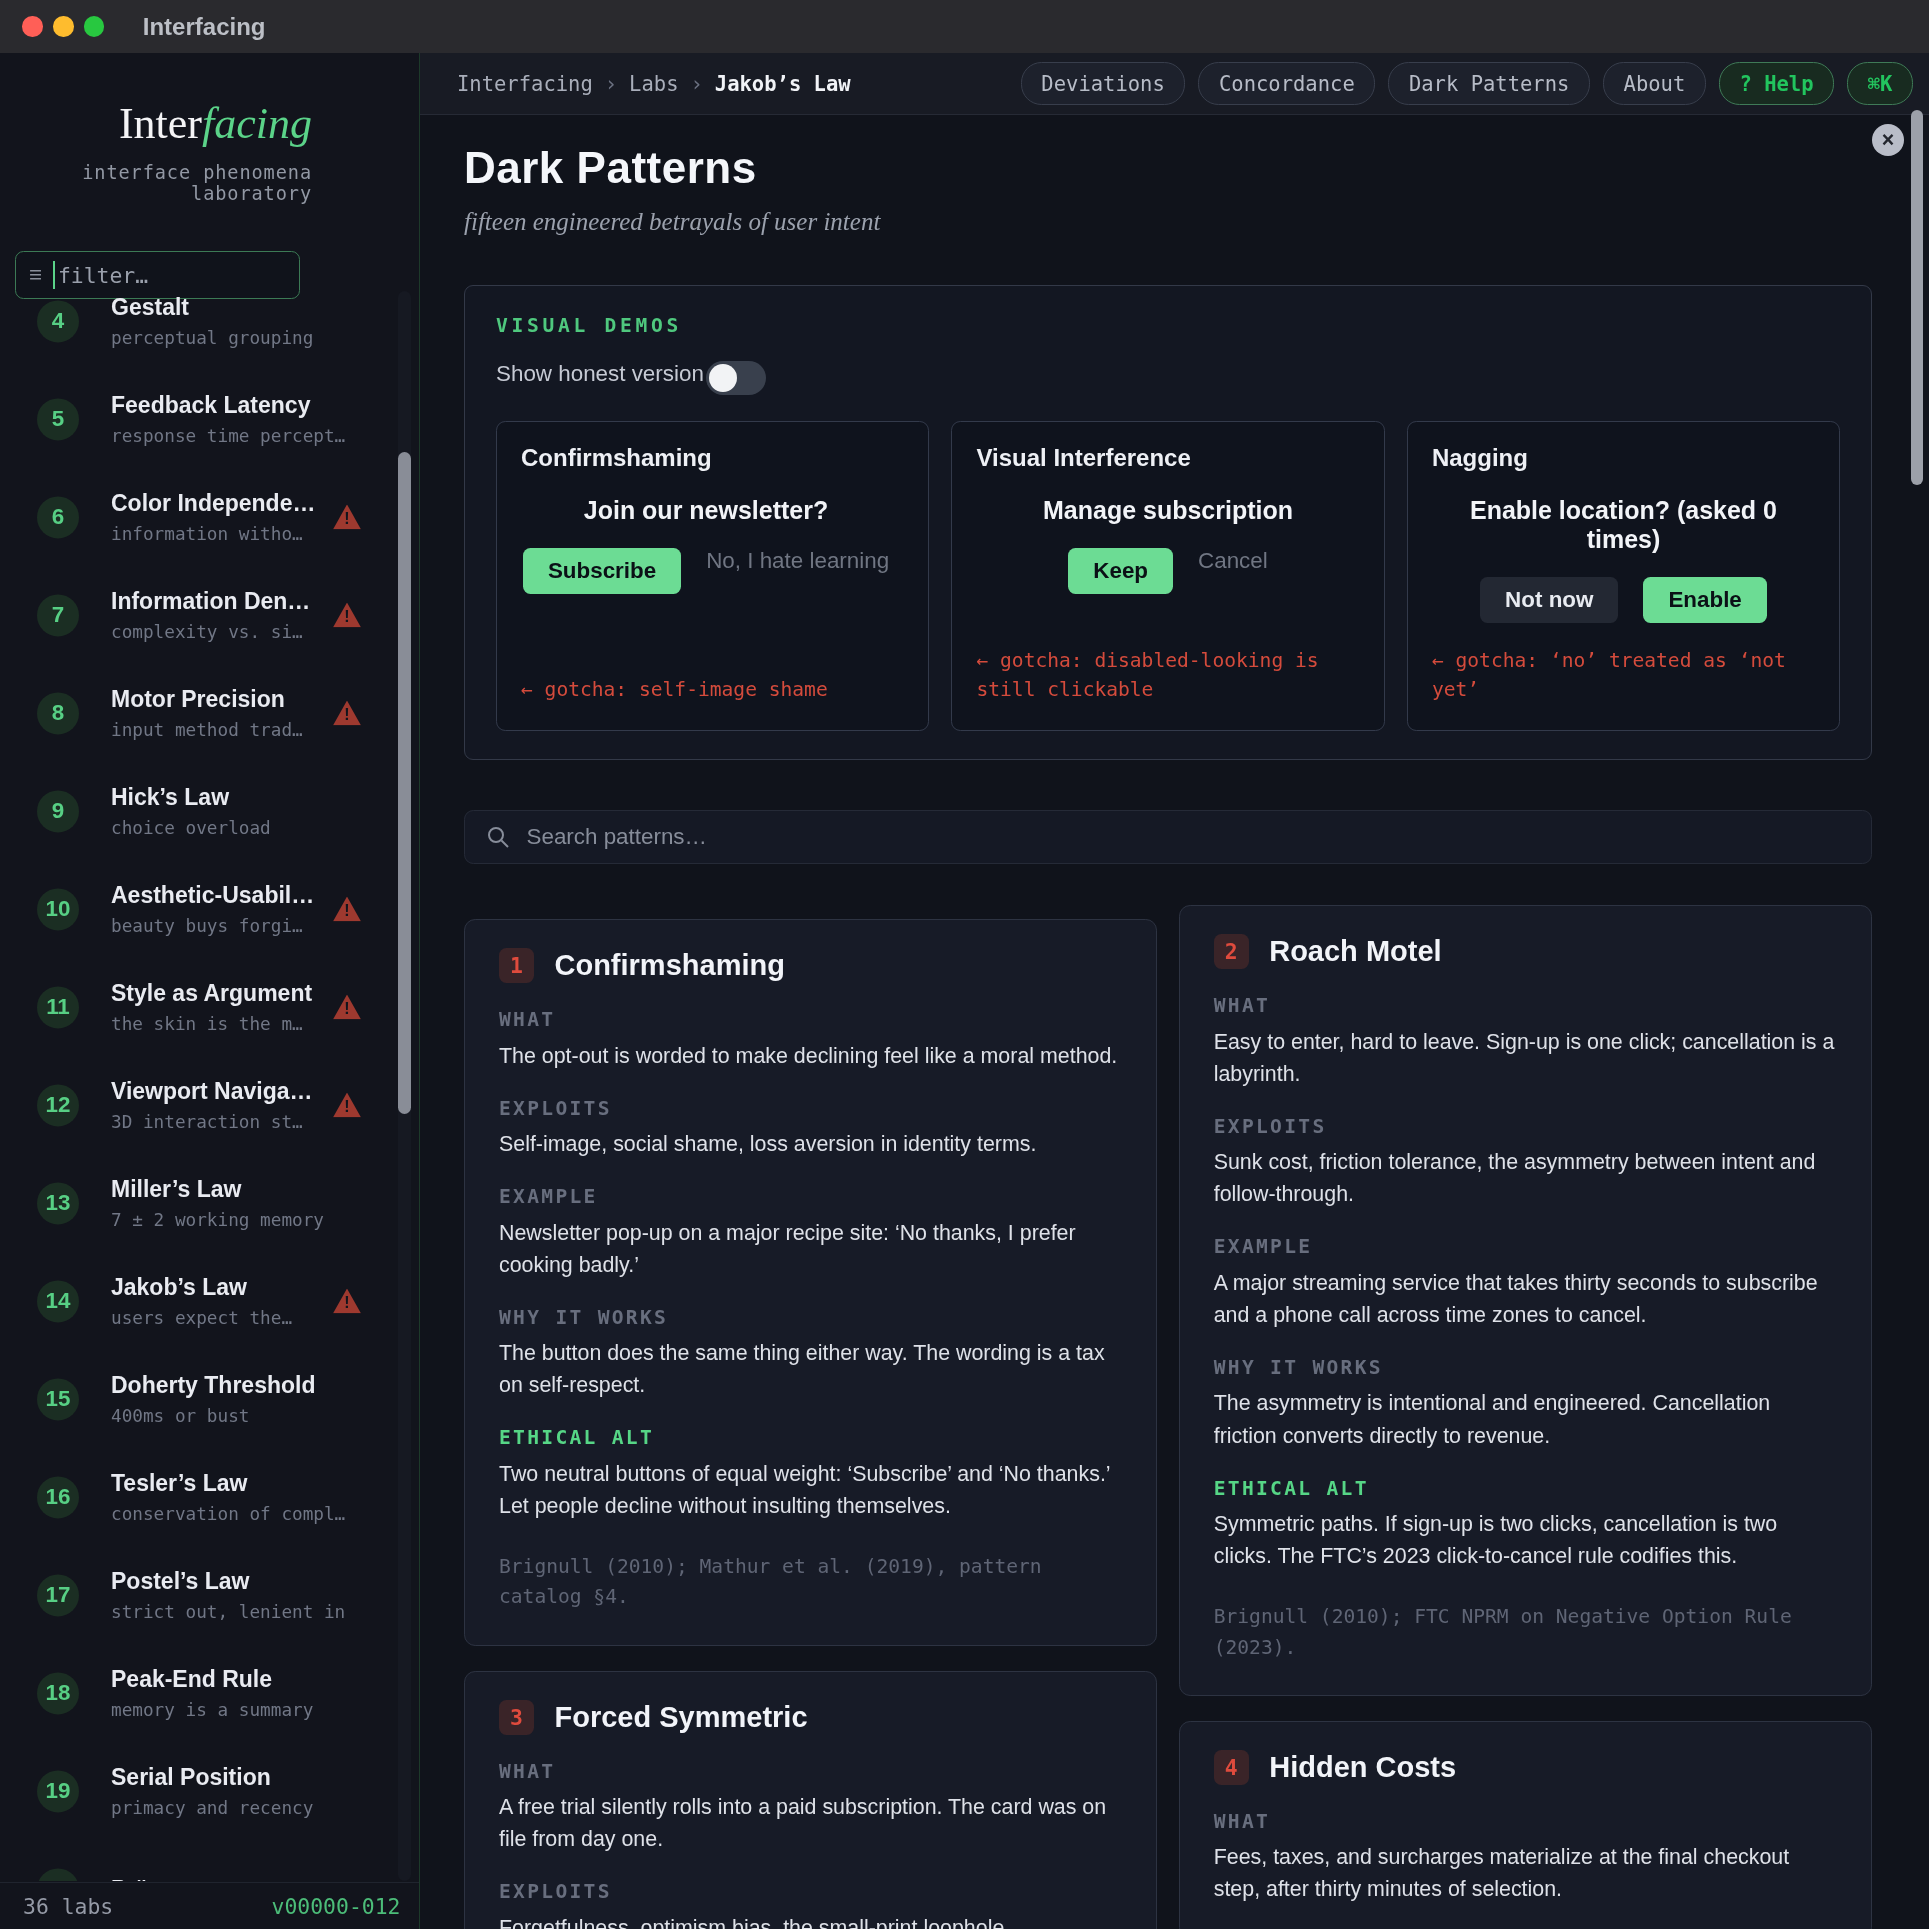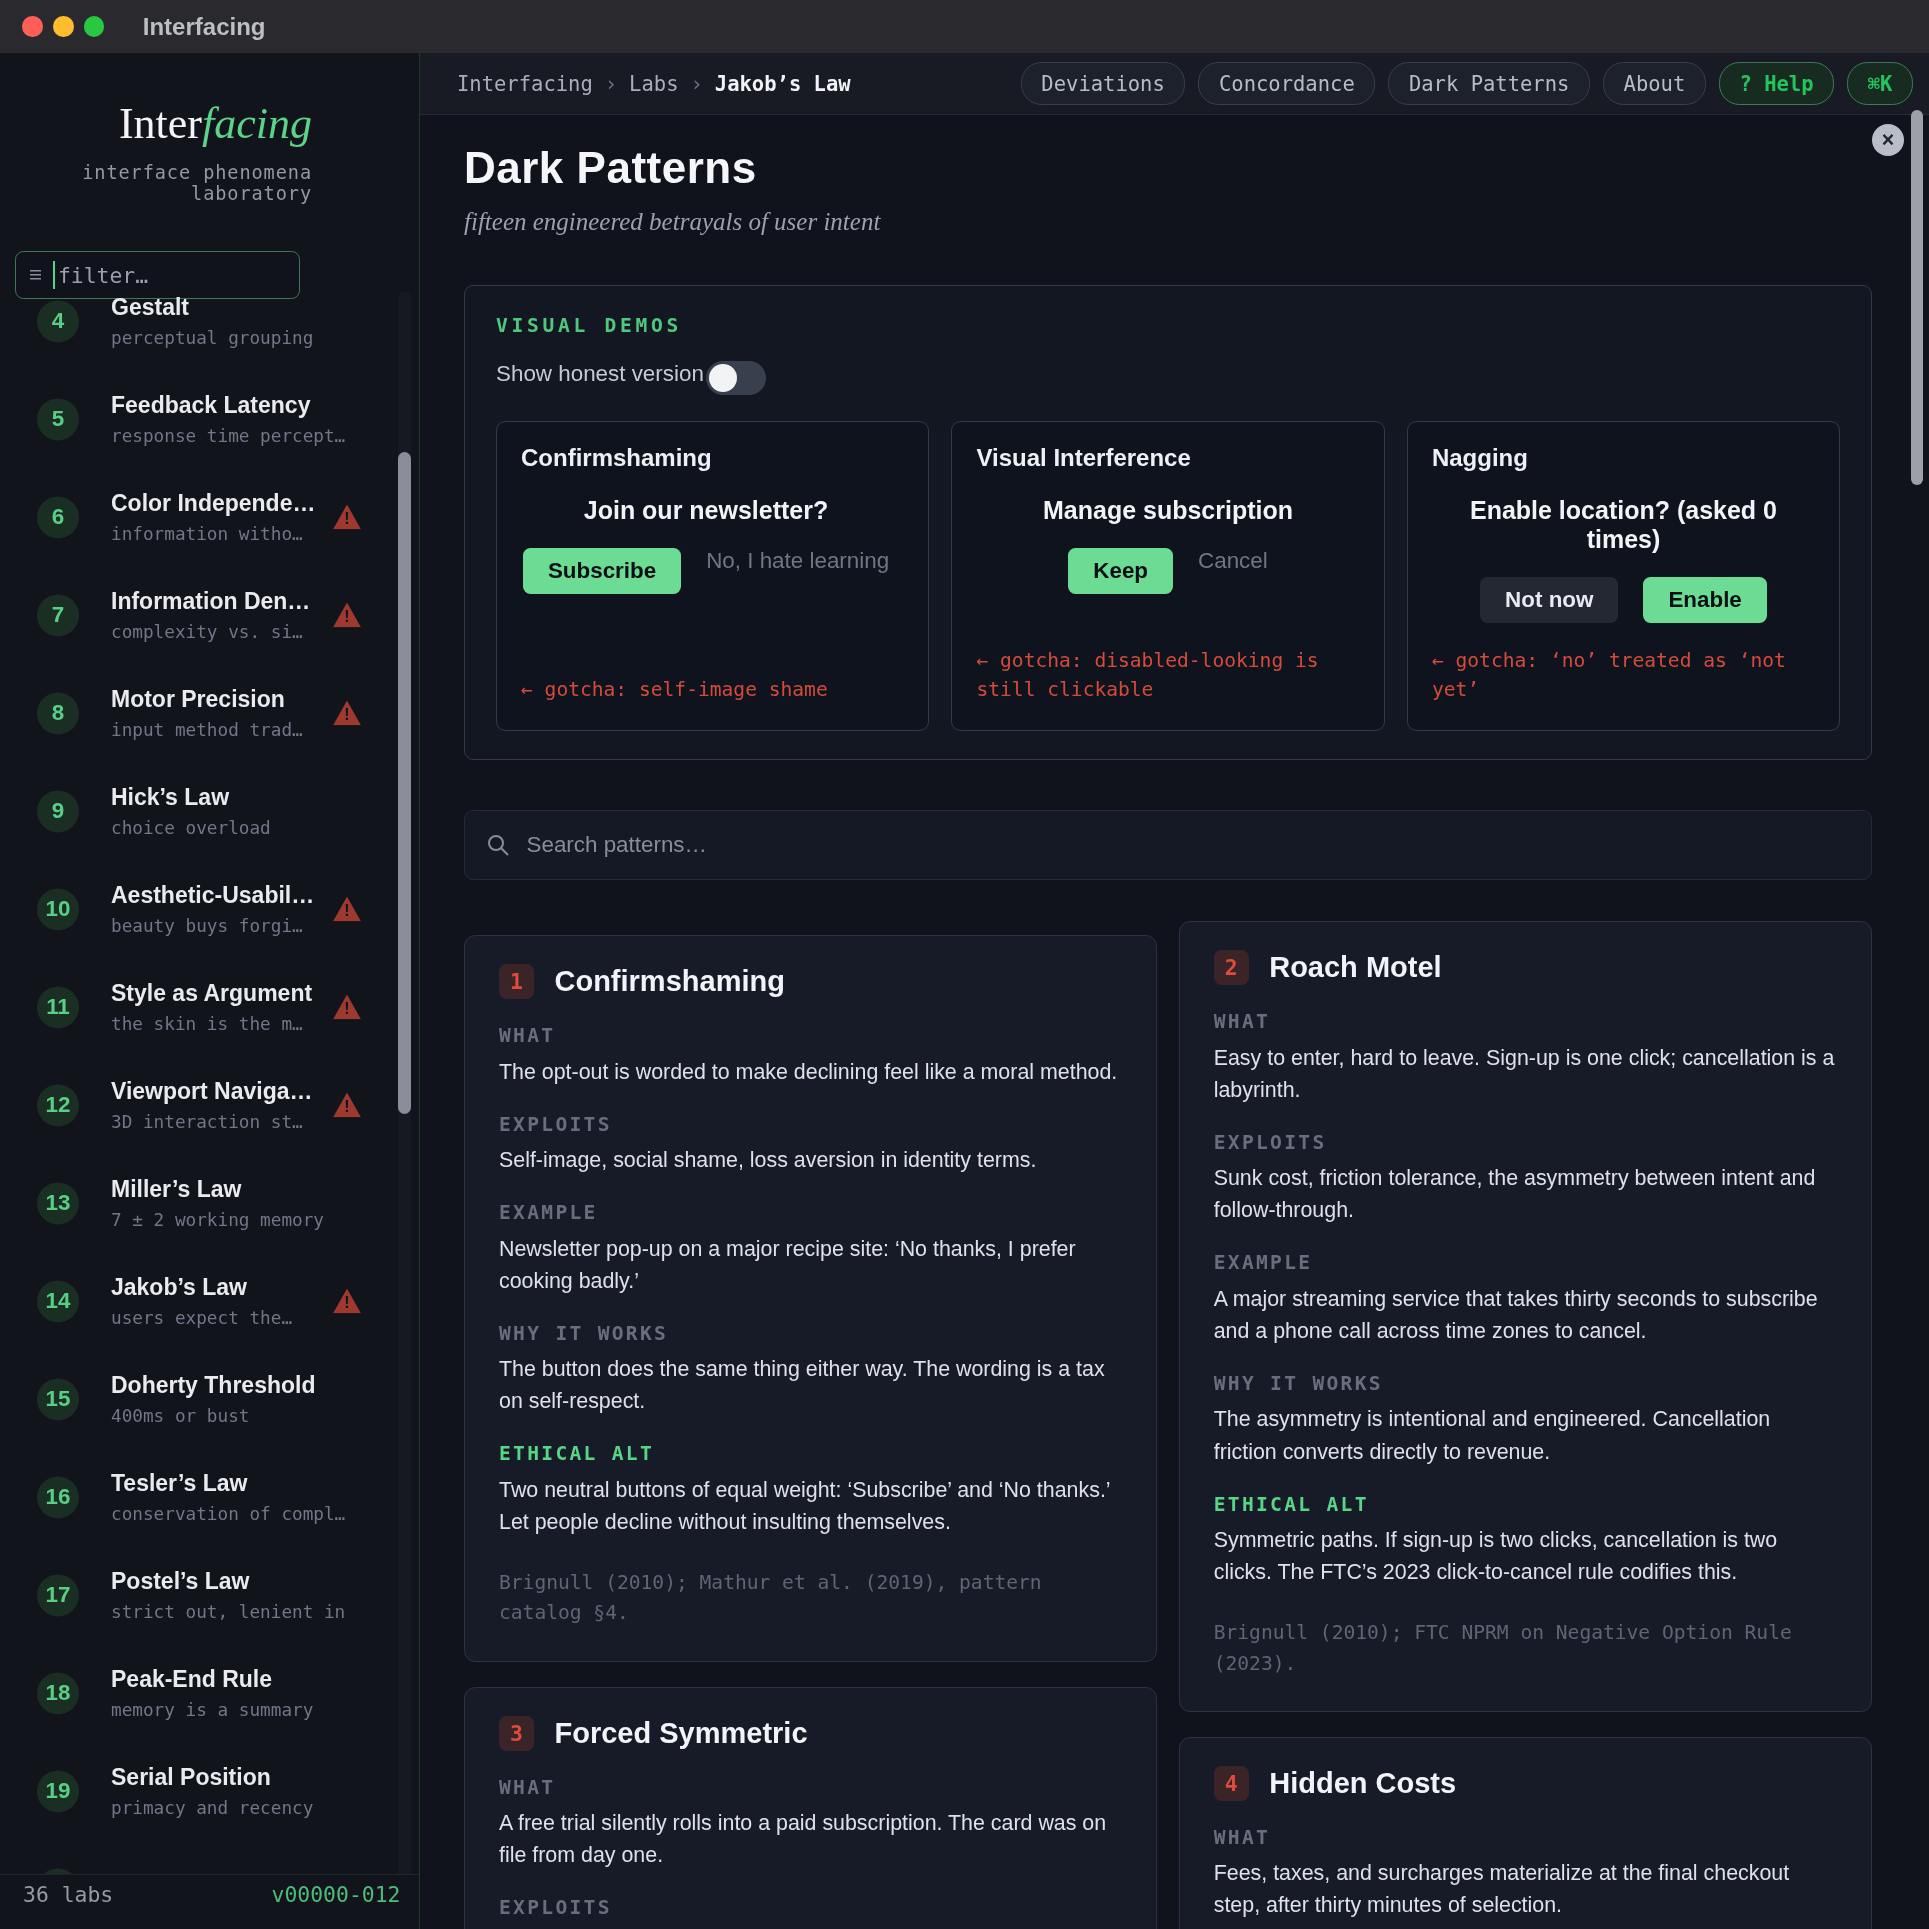--- a/index.html
+++ b/index.html
@@ -37,21 +37,21 @@
   .side-texts { margin-left:32px; }
   .side-title { font-size:23px; font-weight:bold; color:#e9ebf1; }
   .side-sub { font-size:17.7px; color:#717786; margin-top:6.5px; }
   .warn { position:absolute; right:58px; top:50%; margin-top:-13px; width:28px; height:25px;
           background:#9e392f; clip-path:polygon(50% 0,100% 100%,0 100%); display:flex; align-items:flex-end; justify-content:center; }
   .warn::after { content:"!"; color:#12141c; font-size:16px; font-weight:bold; line-height:20.5px; }
 
   .side-scroll-track { position:absolute; left:398px; top:238px; width:13px; height:1590px; background:#161922; border-radius:6.5px; }
   .side-scroll-thumb { position:absolute; left:398px; top:399px; width:13px; height:662px; background:#898d97; border-radius:6.5px; }
 
-  .side-footer { position:absolute; bottom:16px; left:0; right:0; height:40px; border-top:0.9px solid #20242e;
+  .side-footer { position:absolute; bottom:0; left:0; right:0; height:48px; border-top:0.9px solid #20242e;
                  display:flex; align-items:center; justify-content:space-between; padding:0 18.6px 0 23px; background:#12141c; }
   .labs { font-size:21.4px; color:#959aa6; }
   .ver { font-size:21.4px; color:#4cbd79; }
 
   
   .topnav { height:62px; background:#181b24; border-bottom:0.9px solid #262a35; display:flex; align-items:center;
             padding:0 17px 0 37px; }
   .breadcrumb { font-size:20.5px; color:#a9aeba; display:flex; align-items:center; gap:12px; }
   .crumb.current { color:#f1f3f7; font-weight:bold; }
   .sep { color:#6a7080; }
@@ -81,21 +81,21 @@
   .d-inner.center { text-align:center; }
   .d-inner.left { width:max-content; margin-left:1.9px; text-align:center; }
   .d-prompt { font-size:25px; font-weight:bold; color:#f2f4f8; margin-top:24px; }
   .d-btns { display:flex; gap:25px; align-items:flex-start; margin-top:22.4px; }
   .d-inner.center .d-btns { justify-content:center; }
   .btn-primary { background:#6cdc94; color:#0b1016; border:none; border-radius:7.5px; padding:10.3px 25px; font-size:22.4px; font-weight:bold; cursor:pointer; }
   .btn-text { background:none; border:none; color:#707683; font-size:22.4px; cursor:pointer; }
   .btn-dark { background:#232833; color:#e8ebf1; border:none; border-radius:7.5px; padding:10.3px 25px; font-size:22.4px; font-weight:bold; cursor:pointer; }
   .gotcha { margin-top:auto; padding-top:24px; font-size:19.6px; color:#d44b3c; line-height:1.45; }
 
-  .search { margin-top:50px; height:70px; background:#151925; border:0.9px solid #252a37; border-radius:9.3px;
+  .search { margin-top:50px; height:54px; background:#151925; border:0.9px solid #252a37; border-radius:9.3px;
             display:flex; align-items:center; padding:0 20.5px; cursor:text; }
   .s-icon { width:24px; height:24px; margin-right:17px; flex:0 0 24px; }
   .s-ph { font-size:22.4px; color:#878d9a; }
 
   .grid { margin-top:41px; display:flex; gap:21.4px; align-items:flex-start; }
   .col { flex:1 1 0; display:flex; flex-direction:column; gap:25px; }
   .col-left { margin-top:14px; }
   .p-card { background:#171b27; border:0.9px solid #2d3342; border-radius:11.2px; padding:28px 34px 32px; }
   .p-head { display:flex; align-items:center; gap:20.5px; }
   .p-num { width:35px; height:35px; border-radius:7.5px; background:#3a2428; color:#df4b3d; font-size:21.4px; font-weight:bold;

